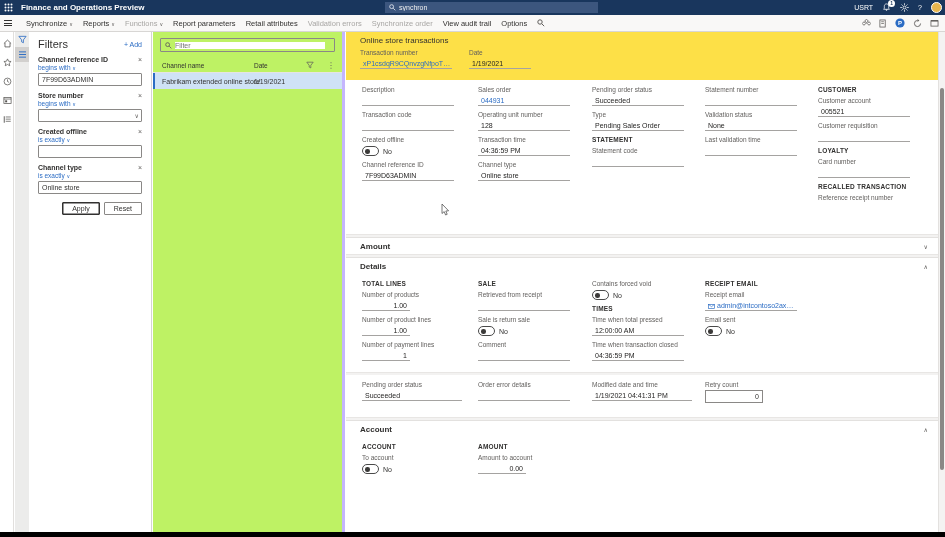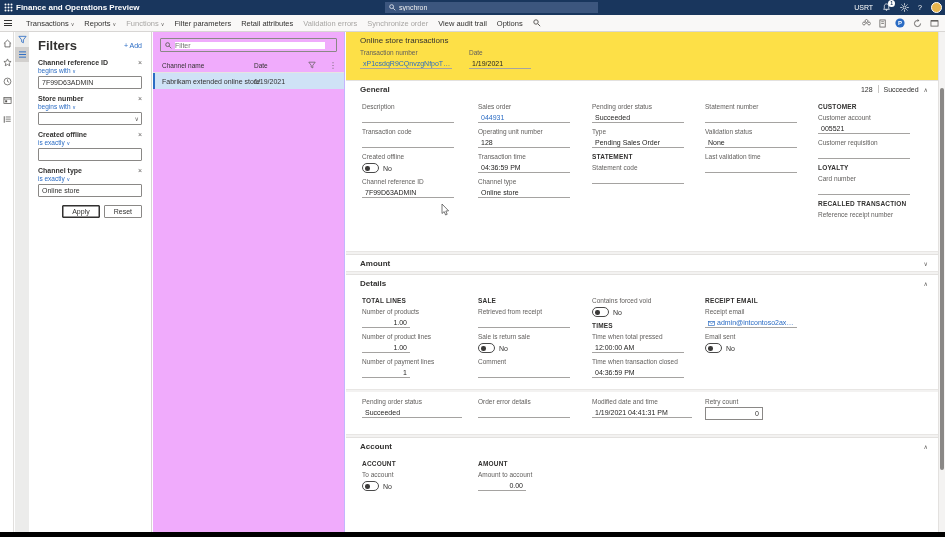--- a/index.html
+++ b/index.html
@@ -4,21 +4,21 @@
 <style>
 *{margin:0;padding:0;box-sizing:border-box}
 html,body{background:#e8e8e8}
 #screen{position:relative;width:945px;height:537px;background:#fff;overflow:hidden;
   font-family:"Liberation Sans",sans-serif;font-size:7.5px;color:#323130}
 svg{display:block}
 
 
 .topbar{position:absolute;left:0;top:0;width:945px;height:15px;background:#19365d;display:flex;align-items:center;color:#fff;z-index:5}
 .waffle{width:16px;height:15px;display:flex;align-items:center;justify-content:center;cursor:pointer}
-.app-title{font-size:8px;font-weight:bold;white-space:nowrap}
+.app-title{font-size:8px;font-weight:bold;margin-left:5px;white-space:nowrap}
 .tb-search{position:absolute;left:385px;top:2px;width:213px;height:11px;background:#3c5higher:0;background:#3c567e;display:flex;align-items:center;gap:3px;padding:0 4px}
 .tb-search input{background:transparent;border:none;outline:none;color:#f0f0f0;font-size:7px;width:170px;font-family:"Liberation Sans",sans-serif}
 .tb-right{position:absolute;right:3px;top:0;height:15px;display:flex;align-items:center;gap:9px;font-size:7px}
 .tb-ico{position:relative;cursor:pointer;display:flex;align-items:center}
 .tb-badge{position:absolute;top:-3px;right:-4px;background:#fff;color:#19365d;border-radius:50%;width:7px;height:7px;font-size:5px;line-height:7px;text-align:center;font-weight:bold}
 .avatar{width:11px;height:11px;border-radius:50%;background:#e8b54d;border:1px solid #fff}
 
 
 .actionpane{position:absolute;left:0;top:15px;width:945px;height:17px;background:#f9f8f7;border-bottom:1px solid #d8d6d4;display:flex;align-items:center;z-index:4}
 .ap-burger{width:16px;display:flex;justify-content:center;cursor:pointer}
@@ -34,38 +34,38 @@
 
 .navrail{position:absolute;left:0;top:32px;width:14px;height:501px;background:#fff;border-right:1px solid #e1dfdd}
 .rail-ico{width:14px;height:16px;display:flex;align-items:center;justify-content:center;cursor:pointer;margin-top:3px}
 .subrail{position:absolute;left:15px;top:32px;width:14px;height:501px;background:#ececeb}
 .sub-ico{width:14px;height:15px;display:flex;align-items:center;justify-content:center;cursor:pointer}
 .sub-ico.active{background:#d2d0ce}
 
 
 .fpanel{position:absolute;left:29px;top:32px;width:123px;height:501px;background:#fff;border-right:1px solid #d6d4d2;padding:6px 9px}
 .fp-head{display:flex;justify-content:space-between;align-items:center;margin-bottom:6px}
-.fp-title{font-size:13px;font-weight:bold}
+.fp-title{font-size:11px;font-weight:normal}
 .fp-add{color:#2b6cc4;cursor:pointer;font-size:7px}
 .ffld{margin-bottom:6px}
 .ffld-top{display:flex;justify-content:space-between;align-items:center}
 .ffld-name{font-size:7px;font-weight:bold;color:#323130}
 .ffld-x{color:#605e5c;cursor:pointer;font-size:7px}
 .ffld-op{color:#2b6cc4;font-size:6.5px;margin:1px 0 2px;cursor:pointer}
 .ffld-op .caret{font-size:5px}
 .fbox{width:100%;height:13px;border:1px solid #8a8886;border-radius:1px;font-size:7px;padding:0 3px;color:#323130;font-family:"Liberation Sans",sans-serif;outline:none;background:#fff}
 .fselect{position:relative}
 .fselect .caret{position:absolute;right:3px;top:3px;font-size:6px;color:#605e5c}
 .fbox.second{margin-top:4px}
 .fp-buttons{display:flex;justify-content:flex-end;gap:4px;margin-top:8px}
 .btn{font-size:7px;padding:2px 9px;background:#fff;border:1px solid #8a8886;border-radius:1px;cursor:pointer;font-family:"Liberation Sans",sans-serif;color:#323130}
 .btn.primary{border-color:#323130;box-shadow:0 0 0 .5px #323130 inset}
 
 
-.lpanel{position:absolute;left:153px;top:32px;width:192px;height:501px;background:#f0abfc;border-right:1px solid #c4b5fd}
+.lpanel{position:absolute;left:153px;top:32px;width:192px;height:501px;background:#bef264;border-right:3px solid #c4b5fd}
 .lsearch{margin:6px 7px;height:14px;border:1px solid #8a8886;border-radius:1px;display:flex;align-items:center;gap:3px;padding:0 4px}
 .lsearch input{border:none;outline:none;font-size:7px;color:#605e5c;width:150px;font-family:"Liberation Sans",sans-serif}
 .lhead{height:15px;display:flex;align-items:center;border-bottom:1px solid #e6e4e2;font-size:6.5px;color:#323130;position:relative}
 .lh-name{margin-left:9px;width:92px}
 .lh-date{}
 .lh-funnel{position:absolute;right:28px;cursor:pointer}
 .lh-kebab{position:absolute;right:7px;cursor:pointer;color:#605e5c;font-size:8px}
 .lrow{height:16px;display:flex;align-items:center;font-size:7px;background:#cfe2f6;border-left:2px solid #2b6cc4;cursor:pointer}
 .lr-name{margin-left:7px;width:92px;white-space:nowrap}
 .lr-date{}
@@ -173,24 +173,24 @@
   </div>
 
   <div class="actionpane">
     <div class="ap-burger">
         <span class="burger">
           <i></i>
           <i></i>
           <i></i>
         </span>
       </div>
-    <span class="ap-item"><span>Transactions</span><span class="caret">∨</span></span>
+    <span class="ap-item"><span>Synchronize</span><span class="caret">∨</span></span>
     <span class="ap-item"><span>Reports</span><span class="caret">∨</span></span>
     <span class="ap-item disabled"><span>Functions</span><span class="caret">∨</span></span>
-    <span class="ap-item">Filter parameters</span>
+    <span class="ap-item">Report parameters</span>
     <span class="ap-item">Retail attributes</span>
     <span class="ap-item disabled">Validation errors</span>
     <span class="ap-item disabled">Synchronize order</span>
     <span class="ap-item">View audit trail</span>
     <span class="ap-item">Options</span>
     <span class="ap-search">
         <svg width="8" height="8" viewBox="0 0 8 8">
           <circle cx="3" cy="3" r="2.2" fill="none" stroke="#605e5c" stroke-width="1"></circle>
           <line x1="4.8" y1="4.8" x2="7.2" y2="7.2" stroke="#605e5c" stroke-width="1"></line>
         </svg>
@@ -368,29 +368,20 @@
           <div class="flabel">Transaction number</div>
           <div class="fval link">xP1csdqR9CQnvzgNfpoTvlHufg...</div>
         </div>
         <div class="hfld">
           <div class="flabel">Date</div>
           <div class="fval short">1/19/2021</div>
         </div>
       </div>
     </div>
 
-    <div class="sec-head">
-      <span class="sec-title">General</span>
-      <span class="sec-right">
-        <span>128</span>
-        <span class="vsep"></span>
-        <span>Succeeded</span>
-        <span class="chev">∧</span>
-      </span>
-    </div>
     <div class="cols general-cols">
       <div class="col c1">
         <div class="fld">
             <div class="flabel">Description</div>
             <div class="fval"></div>
           </div>
         <div class="fld">
             <div class="flabel">Transaction code</div>
             <div class="fval"></div>
           </div>

